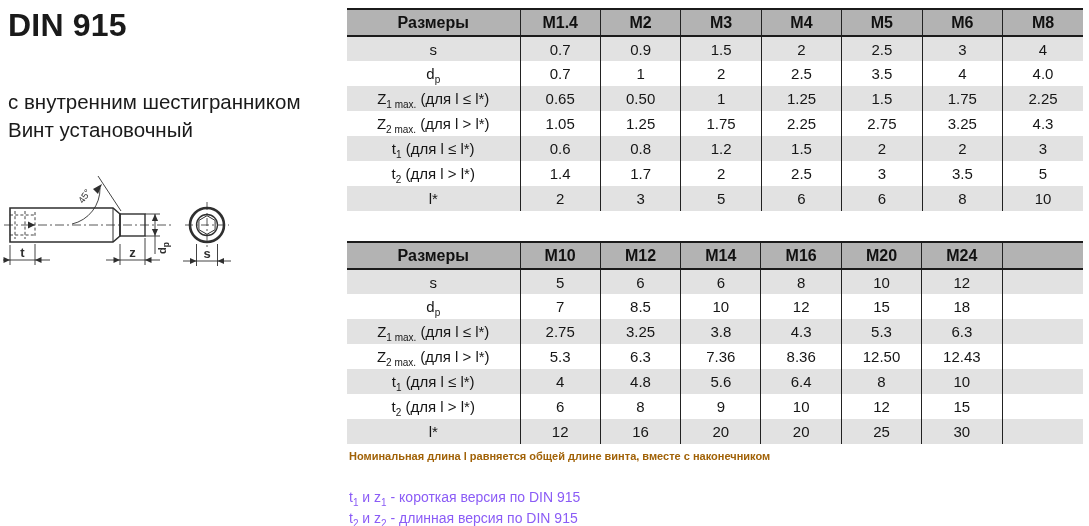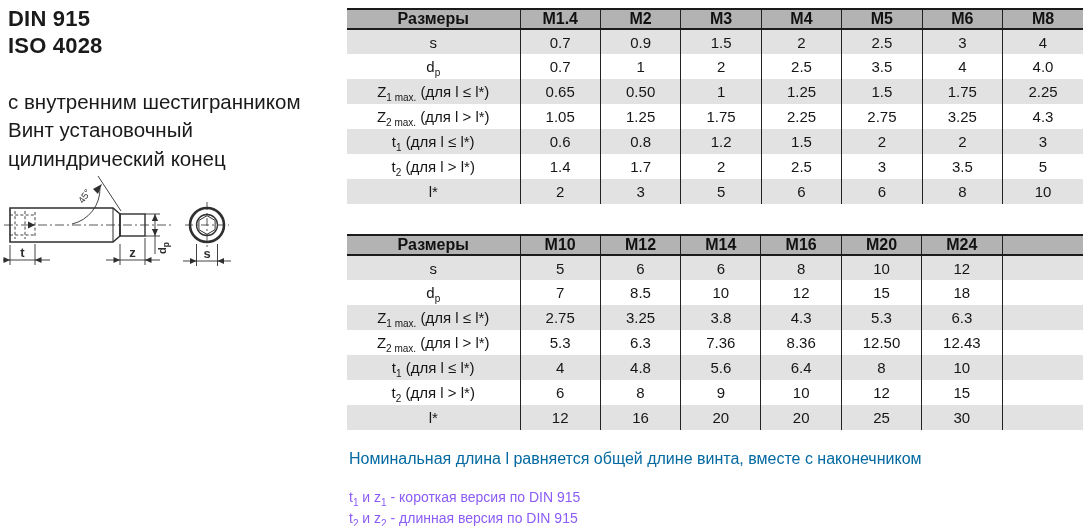--- a/index.html
+++ b/index.html
@@ -3,71 +3,69 @@
 <meta charset="utf-8">
 <style>
   * { margin:0; padding:0; box-sizing:border-box; }
   html,body { background:#fff; }
   body {
     width:1089px; height:526px; position:relative; overflow:hidden;
     font-family:"Liberation Sans", sans-serif; color:#1c1c1c;
   }
   .titles {
     position:absolute; left:8px; top:6px;
-    font-size:22px; font-weight:bold; line-height:1.22; letter-spacing:.2px; color:#1a1a1a;
+    font-size:32px; font-weight:bold; line-height:1.22; letter-spacing:.2px; color:#1a1a1a;
   }
   .desc {
     position:absolute; left:8px; top:88px;
     font-size:20.5px; line-height:1.38; color:#1a1a1a;
   }
   .drawing { position:absolute; left:2px; top:168px; }
   .drawing text { fill:#2f2f2f; font-family:"Liberation Sans", sans-serif; }
   .dim-label { font-size:13px; font-weight:bold; }
 
   .tables { position:absolute; left:347px; top:8px; width:736px; }
   table {
     border-collapse:collapse; table-layout:fixed; width:736px;
     border-top:2px solid var(--line,#1b1b1b);
   }
   table.second { margin-top:30px; }
   thead th {
-    background:var(--header-bg,#b3b3b3); height:20px;
+    background:var(--header-bg,#b3b3b3); height:27px;
     font-size:16px; font-weight:bold; color:#111;
     border-bottom:2px solid var(--line,#1b1b1b);
   }
   tbody td { height:25px; font-size:15px; color:#161616; }
   th, td { text-align:center; vertical-align:middle; border-left:1px solid #222; padding:0; }
   th:first-child, td:first-child { border-left:none; }
   tr.stripe td { background:var(--stripe-bg,#e2e2e2); }
   sub { font-size:10px; line-height:0; }
   td.rowlabel sub { font-size:10px; }
 
   .notes {
     position:absolute; left:349px; top:450px;
-    font-size:16px; color:#0369a1;
+    font-size:11px; color:#a16207;font-weight:bold;
   }
   .subnotes {
     position:absolute; left:349px; top:487px;
     font-size:14px; line-height:1.5; color:#8b5cf6;
   }
 </style>
 </head>
 <body>
 
 <div>
 
   <div class="titles">
     <div>DIN 915</div>
-    <div>ISO 4028</div>
   </div>
 
   <div class="desc">
     <div>с внутренним шестигранником</div>
     <div>Винт установочный</div>
-    <div>цилиндрический конец</div>
   </div>
 
   <svg class="drawing" width="248" height="120" viewBox="0 0 248 120">
     <g stroke="#2f2f2f" fill="none" stroke-width="1.1">
 
       <path d="M2 57 H170" stroke-width="0.8" stroke-dasharray="9 3 2 3"></path>
 
       <path d="M8 40 H111 L118 46 V68 L111 74 H8 Z" stroke-width="1.6"></path>
       <path d="M111 40 V74" stroke-width="1"></path>
 

